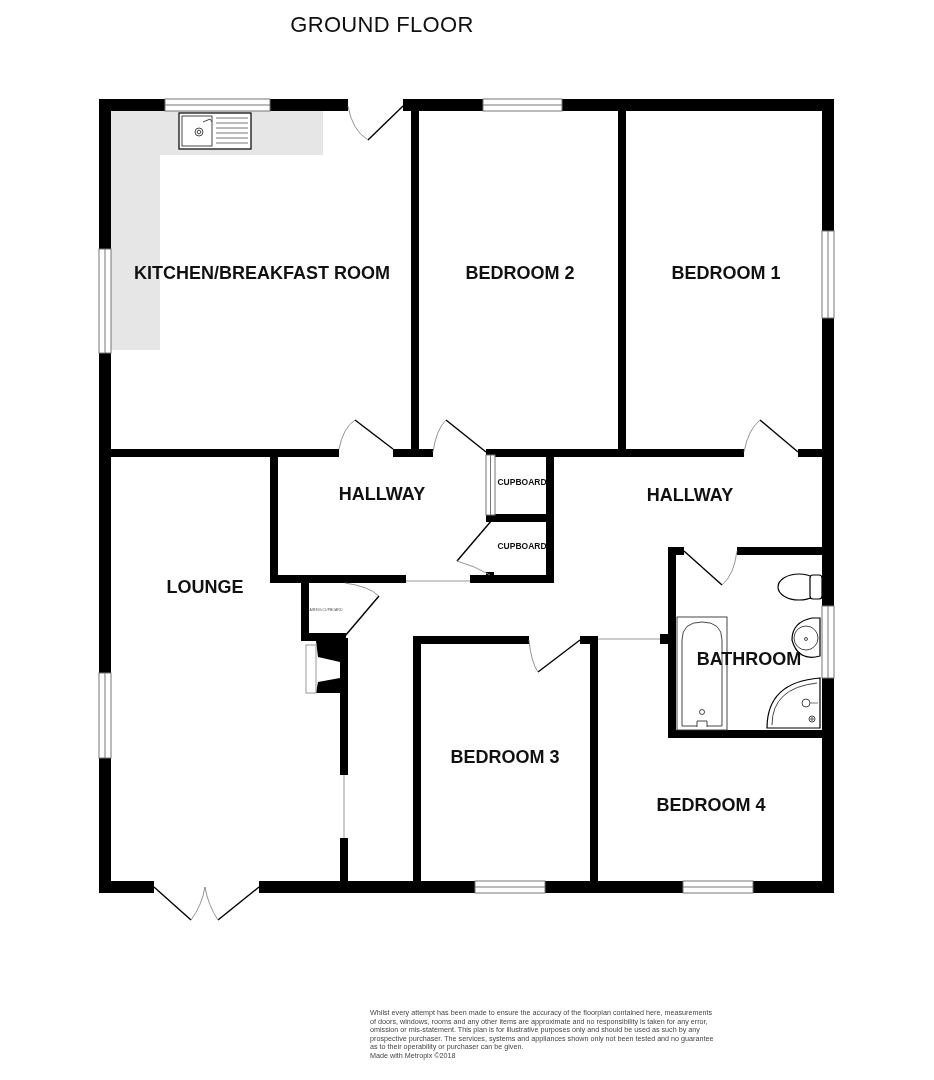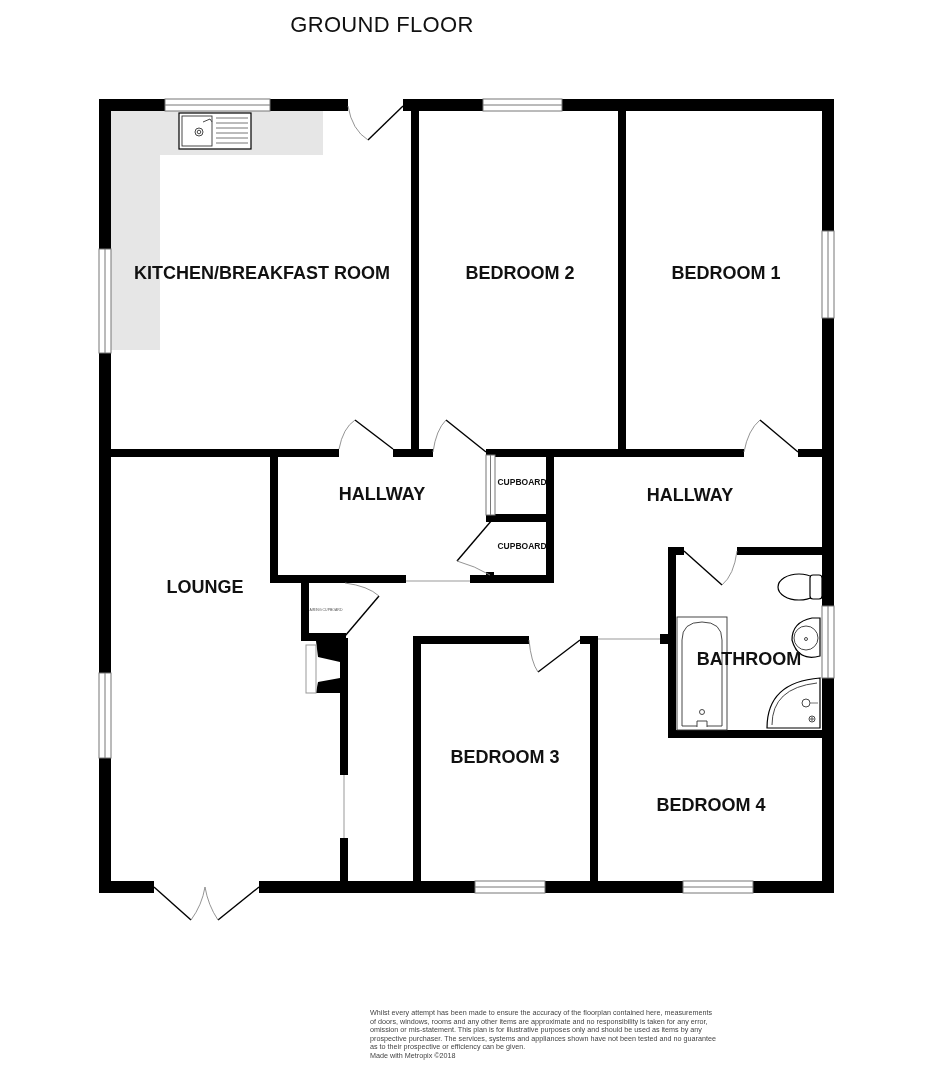--- a/index.html
+++ b/index.html
@@ -247,17 +247,17 @@
     <text class="room-label" x="205" y="593" font-size="18" text-anchor="middle">LOUNGE</text>
     <text class="room-label" x="749" y="665" font-size="18" text-anchor="middle">BATHROOM</text>
     <text class="room-label" x="505" y="763" font-size="18" text-anchor="middle">BEDROOM 3</text>
     <text class="room-label" x="711" y="811" font-size="18" text-anchor="middle">BEDROOM 4</text>
   </g>
 </svg>
 
 <div class="disclaimer">
   <div>Whilst every attempt has been made to ensure the accuracy of the floorplan contained here, measurements</div>
   <div>of doors, windows, rooms and any other items are approximate and no responsibility is taken for any error,</div>
-  <div>omission or mis-statement. This plan is for illustrative purposes only and should be used as items by any</div>
-  <div>prospective purchaser. The services, systems and appliances shown have not been tested and no guarantee</div>
-  <div>as to their prospective or efficiency can be given.</div>
+  <div>omission or mis-statement. This plan is for illustrative purposes only and should be used as such by any</div>
+  <div>prospective purchaser. The services, systems and appliances shown only not been tested and no guarantee</div>
+  <div>as to their operability or purchaser can be given.</div>
   <div>Made with Metropix ©2018</div>
 </div>
 
 </body></html>

